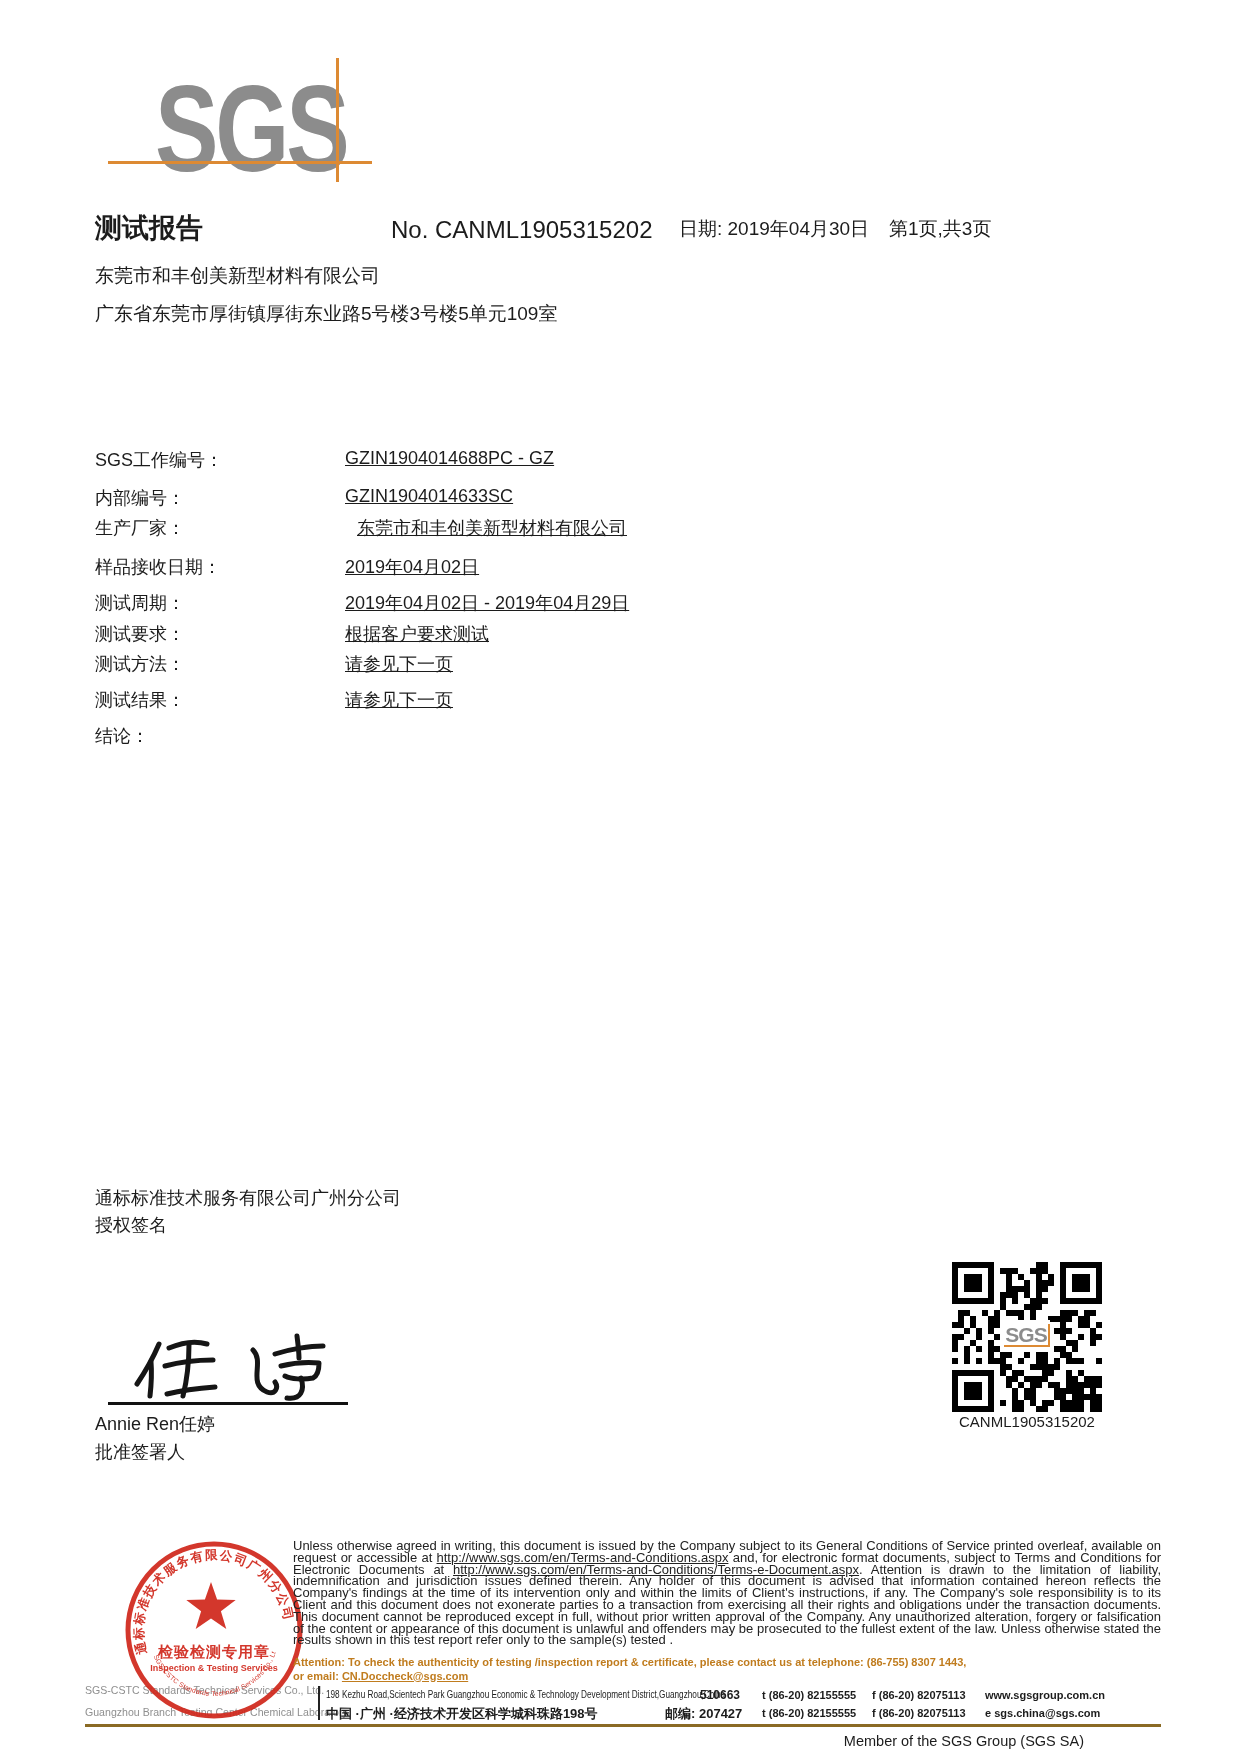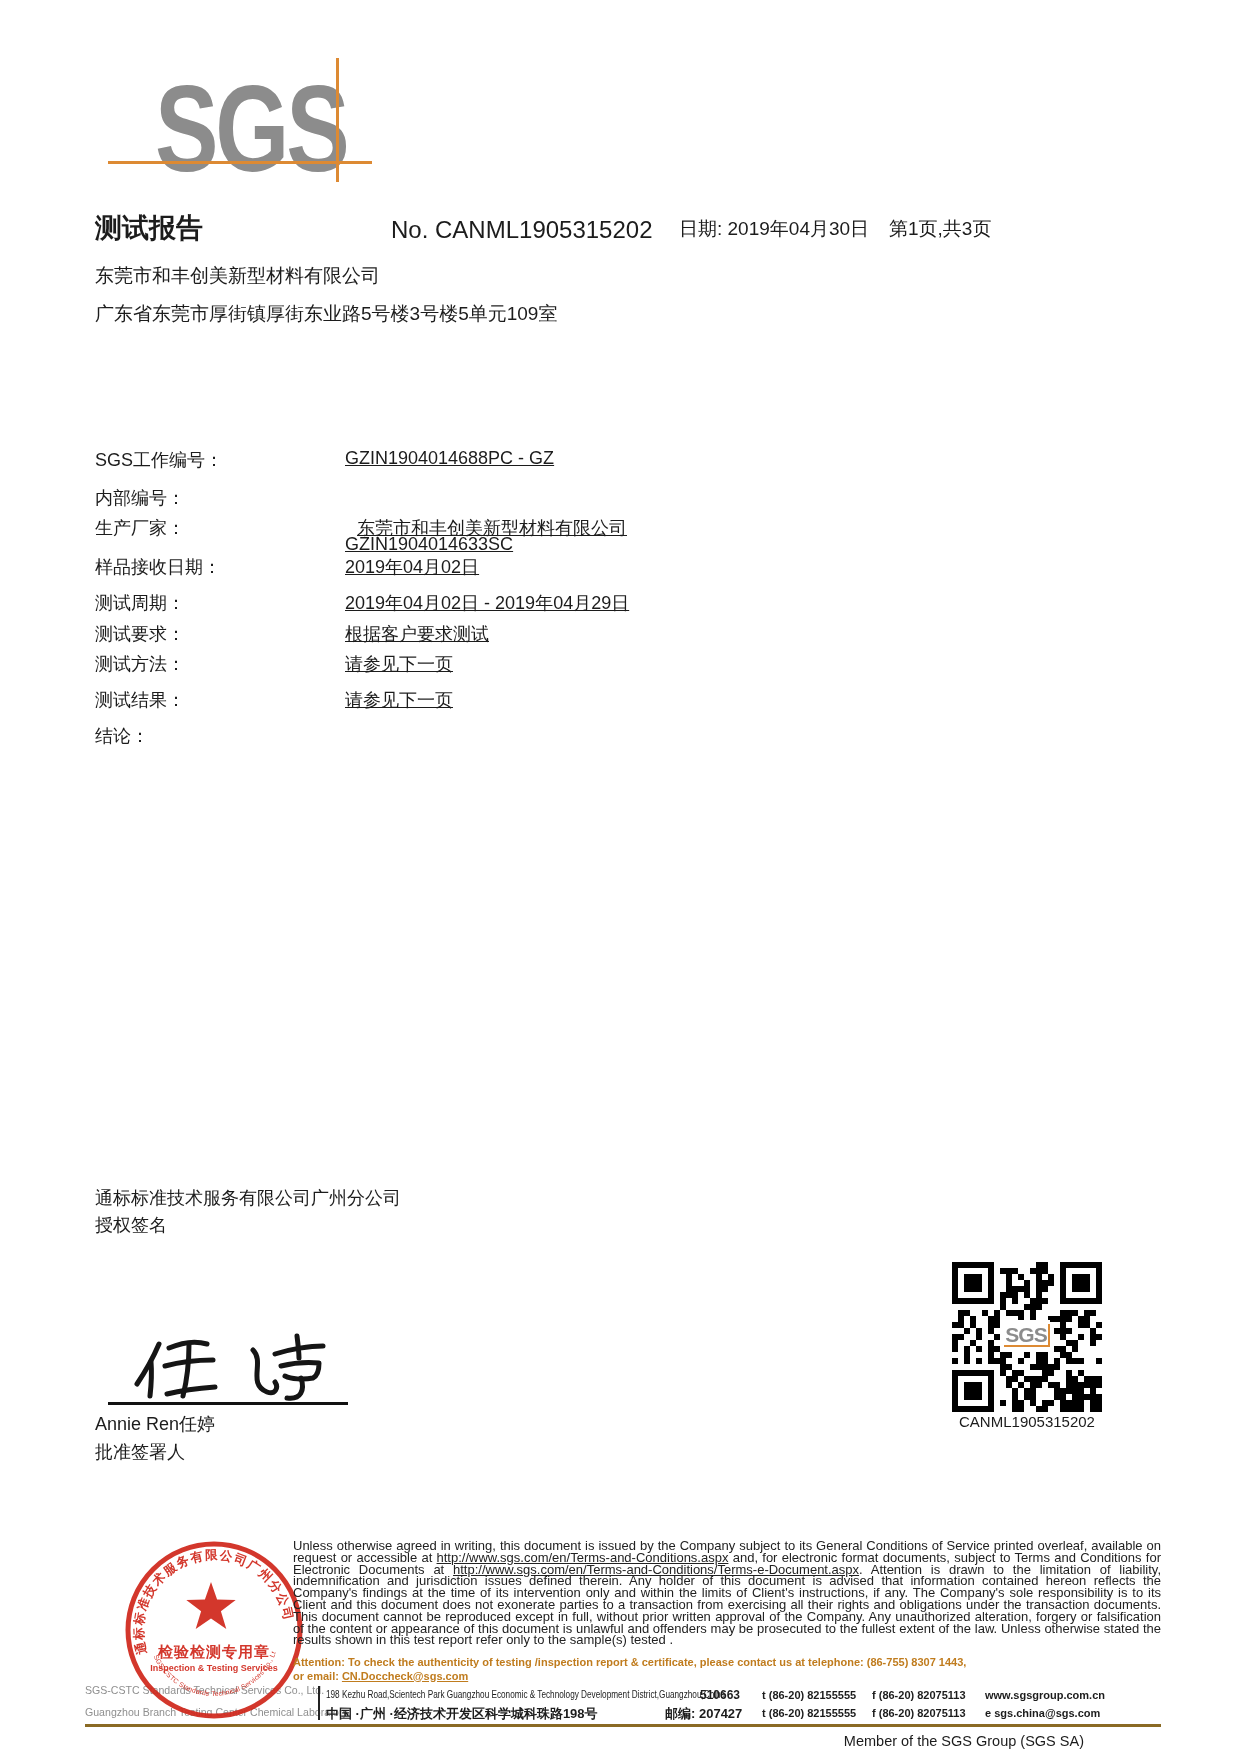--- a/index.html
+++ b/index.html
@@ -69,21 +69,21 @@
   <div class="abs hdr-txt" style="left:889px; top:216px;">第1页,共3页</div>
 
   <div class="abs cn-line" style="left:95px; top:263px;">东莞市和丰创美新型材料有限公司</div>
   <div class="abs cn-line" style="left:95px; top:301px;">广东省东莞市厚街镇厚街东业路5号楼3号楼5单元109室</div>
 
 
   <div class="kv-label" style="top:448px;">SGS工作编号：</div>
   <div class="kv-value" style="top:448px;">GZIN1904014688PC - GZ</div>
 
   <div class="kv-label" style="top:486px;">内部编号：</div>
-  <div class="kv-value" style="top:486px;margin-top:48px;">GZIN1904014633SC</div>
+  <div class="kv-value" style="top:486px;">GZIN1904014633SC</div>
 
   <div class="kv-label" style="top:516px;">生产厂家：</div>
   <div class="kv-value" style="top:516px; left:357px;">东莞市和丰创美新型材料有限公司</div>
 
   <div class="kv-label" style="top:555px;">样品接收日期：</div>
   <div class="kv-value" style="top:555px;">2019年04月02日</div>
 
   <div class="kv-label" style="top:591px;">测试周期：</div>
   <div class="kv-value" style="top:591px;">2019年04月02日 - 2019年04月29日</div>
 

